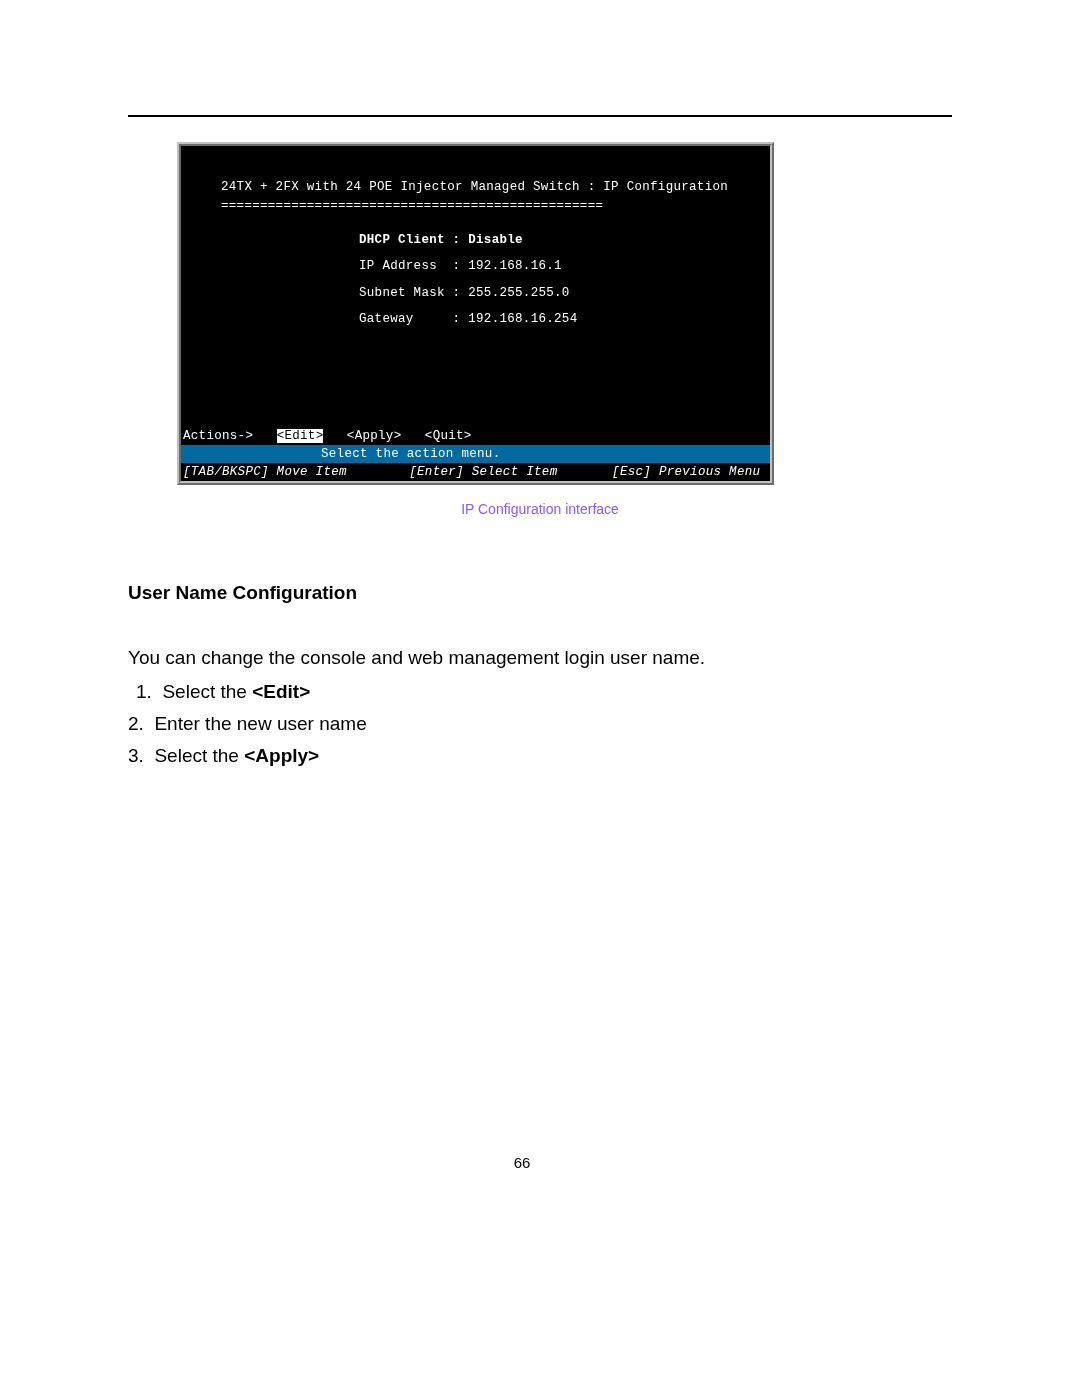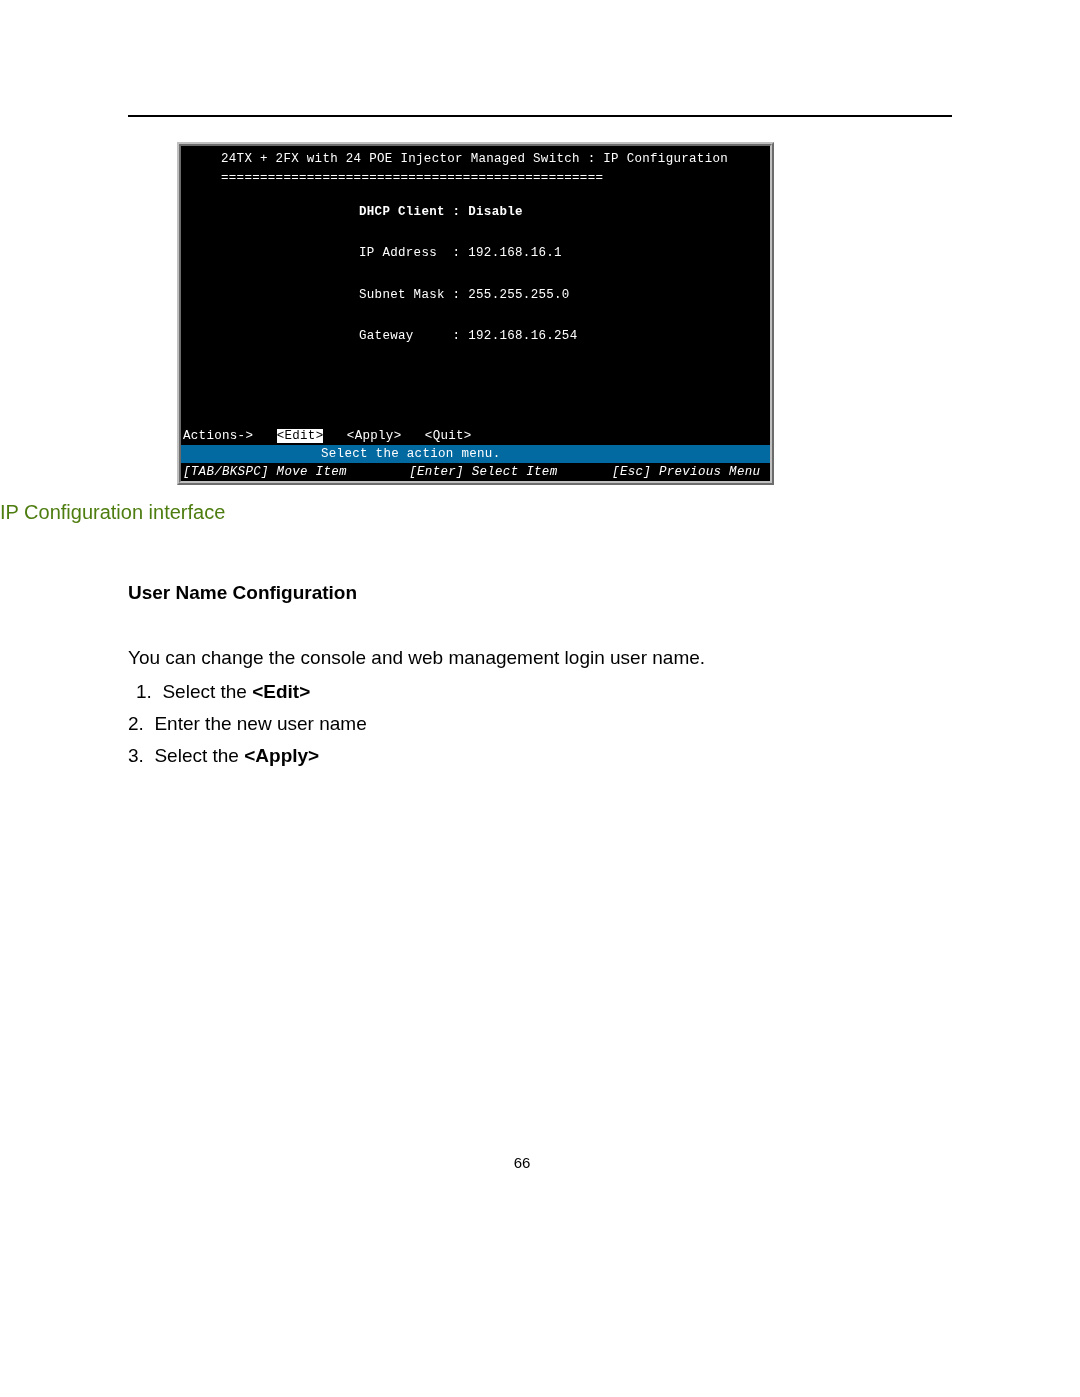--- a/index.html
+++ b/index.html
@@ -32,36 +32,36 @@
       background: #000000;
       color: #ffffff;
       font-family: "Courier New", Courier, monospace;
       font-size: 12.5px;
       line-height: 1.55;
       letter-spacing: 0.3px;
       padding: 0;
       overflow: hidden;
     }
     .term-inner {
-      padding: 4px 8px 0 8px;
+      padding: 32px 8px 0 8px;
       height: 100%;
       position: relative;
     }
     .title-line {
       padding-left: 32px;
       white-space: pre;
     }
     .underline-line {
       padding-left: 32px;
       white-space: pre;
     }
     .field-line {
       padding-left: 170px;
       white-space: pre;
-      margin-top: 22px;
+      margin-top: 7px;
     }
     .field-line.first {
       margin-top: 14px;
       font-weight: bold;
     }
     .actions-area {
       position: absolute;
       bottom: 0;
       left: 0;
       right: 0;
@@ -91,23 +91,23 @@
       padding-left: 2px;
       height: 18px;
       line-height: 18px;
       font-style: italic;
     }
     .caption {
       position: absolute;
       top: 501px;
       left: 0;
       width: 1080px;
-      text-align: left;
-      font-size: 20px;
-      color: #4d7c0f;
+      text-align: center;
+      font-size: 14px;
+      color: #8b5cf6;
     }
     .section-heading {
       position: absolute;
       top: 582px;
       left: 128px;
       font-size: 19px;
       font-weight: bold;
       color: #000;
     }
     .intro {

